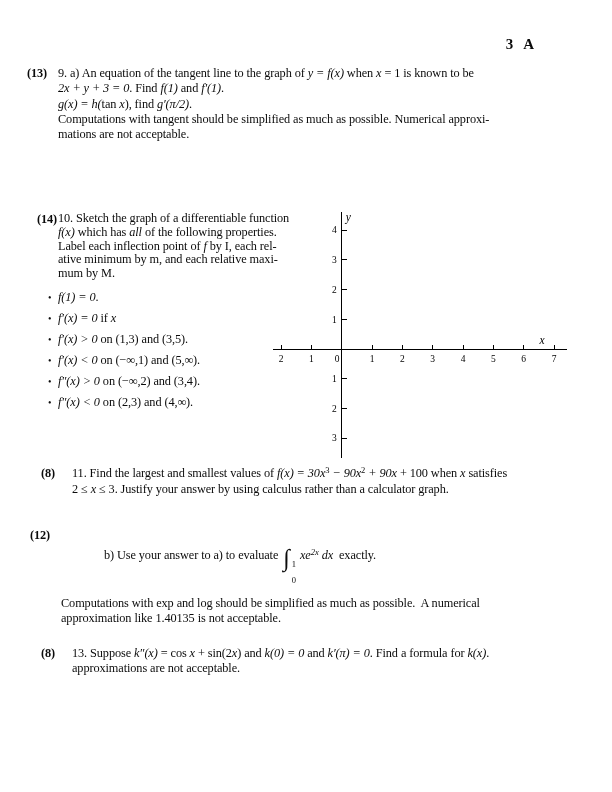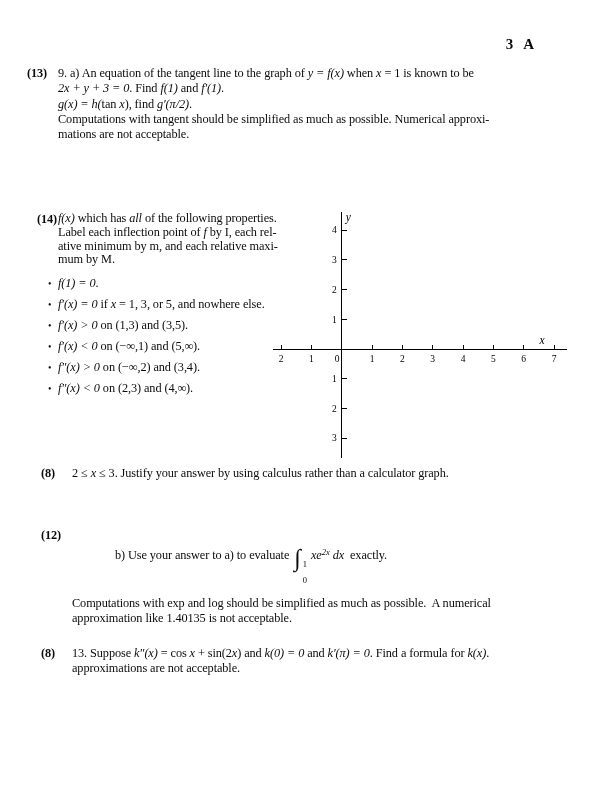--- a/index.html
+++ b/index.html
@@ -10,21 +10,21 @@
   }
   .page{position:absolute;inset:0;}
   .header{
     position:absolute;top:36px;right:78px;
     font-size:15px;font-weight:bold;word-spacing:7px;letter-spacing:0;
   }
   .problem{position:absolute;display:flex;align-items:flex-start;}
   #p9 {top:66px;left:27px;}
   #p10{top:212px;left:37px;}
   #p11{top:466px;left:41px;}
-  #p12{top:528px;left:41px;}
+  #p12{top:528px;left:30px;}
   #p13{top:646px;left:41px;}
   .points{font-weight:bold;flex:none;}
   #p9 .points,#p11 .points,#p12 .points,#p13 .points{width:31px;}
   #p10 .points{width:21px;}
   .content{flex:1;}
   .tline{white-space:pre;line-height:15.3px;}
   #p10 .tline{line-height:13.8px;}
   .tline.gap{margin-top:13px;}
   .tline.tall{padding:7px 0 12px;margin-left:43px;}
   .it{font-style:italic;}
@@ -56,28 +56,29 @@
         <div class="tline"><span class="it">g(x) = h(</span><span>tan </span><span class="it">x</span><span>), find </span><span class="it">g′(π/2)</span><span>.</span></div>
         <div class="tline"><span>Computations with tangent should be simplified as much as possible. Numerical approxi-</span></div>
         <div class="tline"><span>mations are </span><span class="bf">not</span><span> acceptable.</span></div>
       </div>
   </section>
 
   <section class="problem" id="p10">
     <span class="points">(14)</span>
     <div class="content">
       <div>
+          <div class="tline"><span>10. Sketch the graph of a differentiable function</span></div>
           <div class="tline"><span class="it">f(x)</span><span> which has </span><span class="it">all</span><span> of the following properties.</span></div>
           <div class="tline"><span>Label each inflection point of </span><span class="it">f</span><span> by </span><span class="bf">I</span><span>, each rel-</span></div>
           <div class="tline"><span>ative minimum by </span><span class="bf">m</span><span>, and each relative maxi-</span></div>
           <div class="tline"><span>mum by </span><span class="bf">M</span><span>.</span></div>
         </div>
       <div class="bullets">
           <div class="bullet"><span class="mark">•</span><span class="it">f(1) = 0</span><span>.</span></div>
-          <div class="bullet"><span class="mark">•</span><span class="it">f′(x) = 0</span><span> if </span><span class="it">x</span><span> = 1, 3, or 5, and nowhere else.</span></div>
+          <div class="bullet"><span class="mark">•</span><span class="it">f′(x) = 0</span><span> if </span><span class="it">x</span></div>
           <div class="bullet"><span class="mark">•</span><span class="it">f′(x) &gt; 0</span><span> on (1,3) and (3,5).</span></div>
           <div class="bullet"><span class="mark">•</span><span class="it">f′(x) &lt; 0</span><span> on (−∞,1) and (5,∞).</span></div>
           <div class="bullet"><span class="mark">•</span><span class="it">f″(x) &gt; 0</span><span> on (−∞,2) and (3,4).</span></div>
           <div class="bullet"><span class="mark">•</span><span class="it">f″(x) &lt; 0</span><span> on (2,3) and (4,∞).</span></div>
         </div>
     </div>
   </section>
 
   <figure class="graph">
     <svg id="graph-svg" width="312" height="258" viewBox="0 0 312 258">
@@ -118,20 +119,21 @@
         <line x1="71.7" y1="235.1" x2="76.7" y2="235.1" stroke="#000" stroke-width="1" shape-rendering="crispEdges"></line>
         <text x="66.7" y="238.29999999999998" text-anchor="end" font-size="9.5" font-family="Liberation Serif, DejaVu Serif, serif" font-style="normal" fill="#000">3</text>
         <text x="75.7" y="18" text-anchor="start" font-size="11.5" font-family="Liberation Serif, DejaVu Serif, serif" font-style="italic" fill="#000">y</text>
         <text x="272" y="141" text-anchor="middle" font-size="11.5" font-family="Liberation Serif, DejaVu Serif, serif" font-style="italic" fill="#000">x</text>
       </svg>
   </figure>
 
   <section class="problem" id="p11">
     <span class="points">(8)</span>
     <div class="content">
+        <div class="tline"><span>11. Find the largest and smallest values of </span><span class="it">f(x) = 30x</span><span class="sup">3</span><span class="it"> − 90x</span><span class="sup">2</span><span class="it"> + 90x</span><span> + 100 when </span><span class="it">x</span><span> satisfies</span></div>
         <div class="tline"><span>2 ≤ </span><span class="it">x</span><span> ≤ 3. Justify your answer by using calculus rather than a calculator graph.</span></div>
       </div>
   </section>
 
   <section class="problem" id="p12">
     <span class="points">(12)</span>
     <div class="content">
         <div class="tline gap tall"><span>b) Use your answer to a) to evaluate </span><span class="int">∫</span><span class="lim"><span>1</span><span>0</span></span><span class="it">xe</span><span class="it sup">2x</span><span class="it"> dx</span><span>  exactly.</span></div>
         <div class="tline"><span>Computations with exp and log should be simplified as much as possible.  A numerical</span></div>
         <div class="tline"><span>approximation like 1.40135 is </span><span class="bf">not</span><span> acceptable.</span></div>

